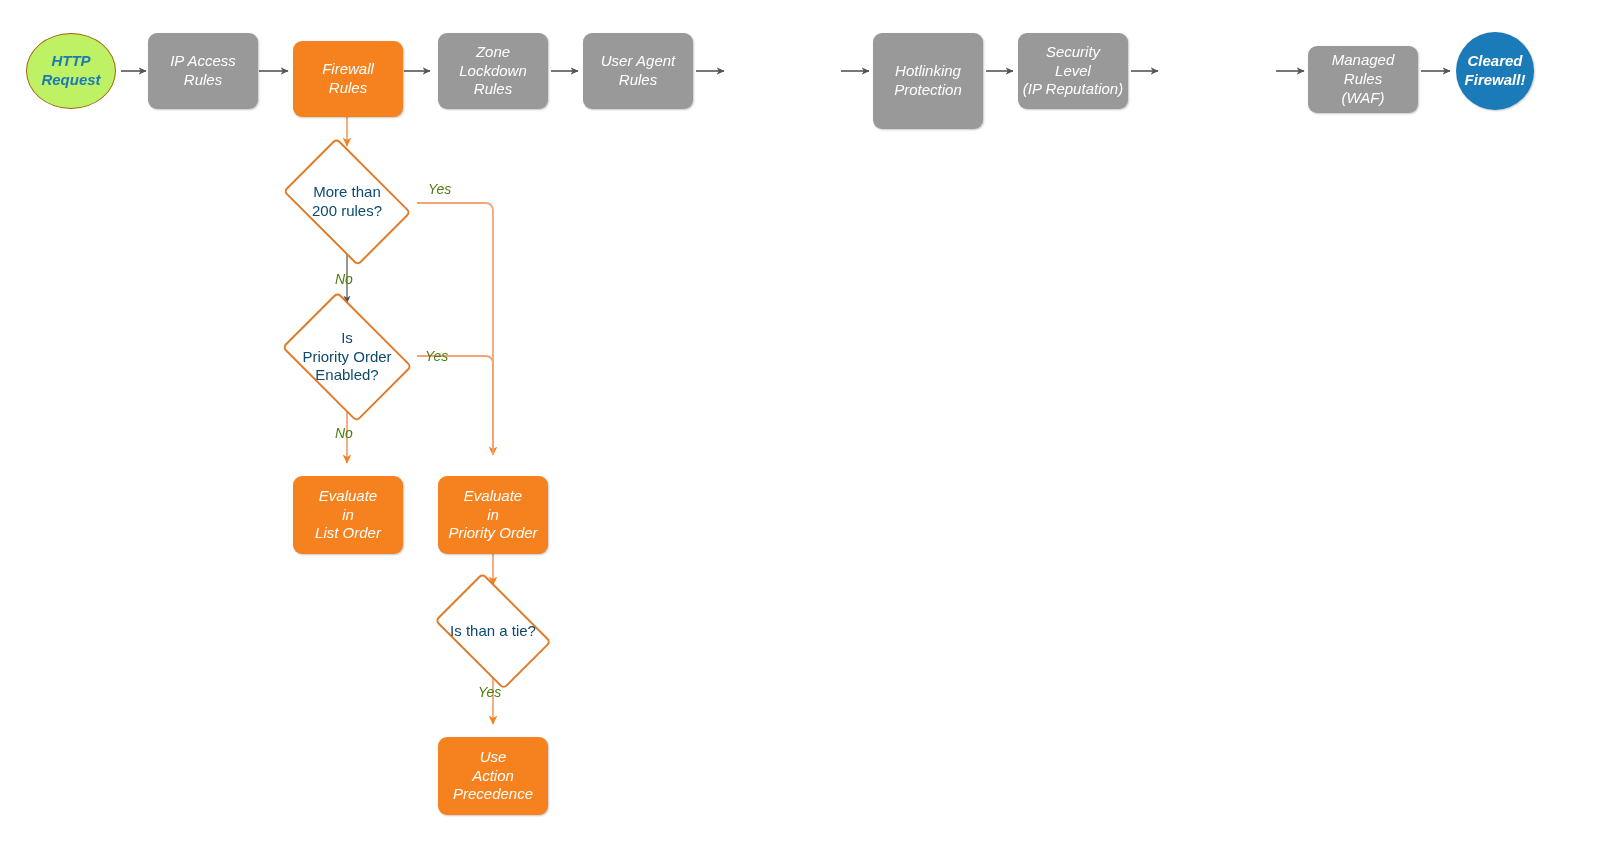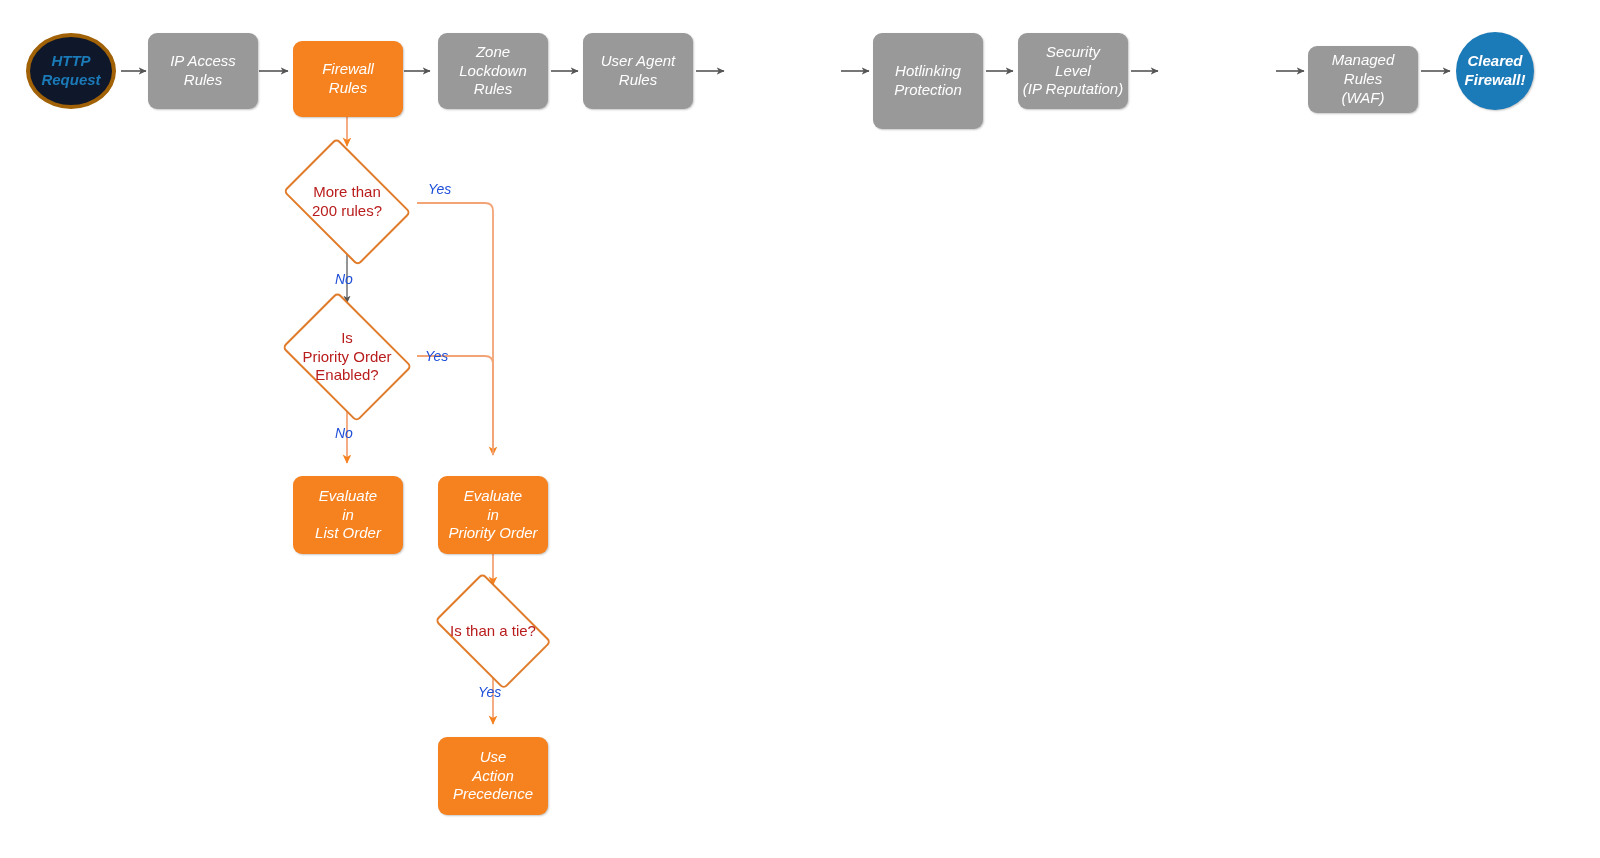--- a/index.html
+++ b/index.html
@@ -62,22 +62,22 @@
     color: #ffffff;
     font-size: 15px;
     font-style: italic;
     box-shadow: 1px 1px 2px rgba(0,0,0,0.22);
     margin-top: 8px;
   }
 
   
   .terminator-open {
     border-radius: 50%;
-    background: #0f172a;
-    border: 4px solid #a16207;
+    background: #bef264;
+    border: 1px solid #a16207;
     color: #1B7AB8;
     font-size: 15px;
     font-style: italic;
     font-weight: bold;
   }
 
   
   .terminator-filled {
     border-radius: 50%;
     background: #1B7AB8;
@@ -100,31 +100,31 @@
     height: 70.7%;
     transform: translate(-50%, -50%) rotate(45deg);
     border: 2px solid #E07B2A;
     border-radius: 5px;
     background: #ffffff;
     box-sizing: border-box;
   }
   .decision .lbl {
     position: relative;
     z-index: 2;
-    color: #b91c1c;
+    color: #0c4a6e;
     font-size: 15px;
     font-style: normal;
   }
 
   
   .edge-label {
     position: absolute;
     font-size: 14px;
     font-style: italic;
-    color: #1d4ed8;
+    color: #4d7c0f;
     white-space: nowrap;
     background: transparent;
   }
 </style>
 </head>
 <body>
 
 <div id="canvas">
 
   <svg id="wires" viewBox="0 0 1600 858" width="1600" height="858">

